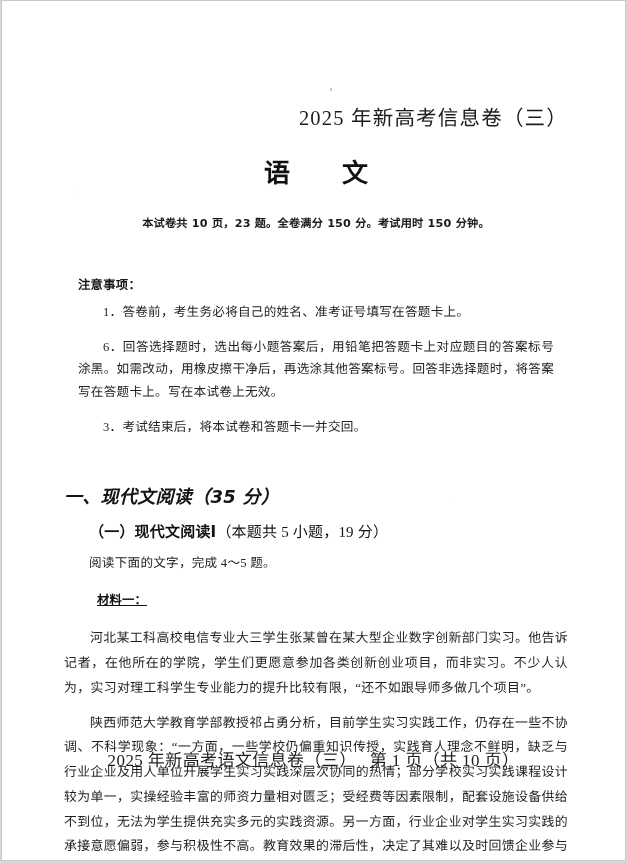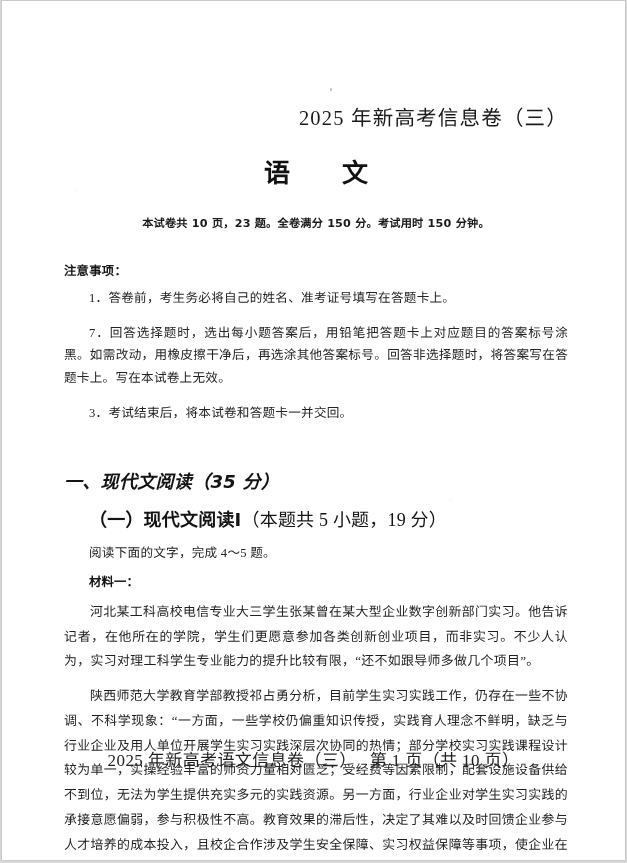--- a/index.html
+++ b/index.html
@@ -76,21 +76,21 @@
     text-align: center;
     font-family: "DejaVu Sans", "Liberation Sans", sans-serif;
     font-size: 11.2px;
     font-weight: 700;
     letter-spacing: 0.2px;
     color: #1a1a1a;
   }
 
   
   .notice {
-    margin: 0;
+    margin: 14px;
     padding-top: 31px;
   }
   .notice-title {
     font-family: "DejaVu Sans", "Liberation Sans", sans-serif;
     font-size: 12.3px;
     font-weight: 700;
     color: #151515;
     letter-spacing: 0.3px;
   }
   .notice-item {
@@ -114,47 +114,48 @@
     font-weight: 700;
     color: #141414;
     letter-spacing: 0.3px;
     font-style: italic;
   }
   .subsection-head {
     margin: 0;
     padding-top: 12px;
     padding-left: 25px;
     font-family: "DejaVu Sans", "Liberation Sans", sans-serif;
-    font-size: 18px;
+    font-size: 15px;
     font-weight: 700;
     color: #141414;
     letter-spacing: 0.2px;
   }
   .subsection-head .light {
     font-family: "Liberation Serif", "DejaVu Serif", serif;
     font-weight: 400;
   }
   .instruction {
     margin: 0;
     padding-top: 11px;
     padding-left: 25px;
     font-family: "Liberation Serif", "DejaVu Serif", serif;
     font-size: 12.6px;
     color: #232323;
     letter-spacing: 0.25px;
   }
   .material-label {
-    margin: 0;
+    margin: 8px;
     padding-top: 11px;
     padding-left: 25px;
     font-family: "DejaVu Sans", "Liberation Sans", sans-serif;
     font-size: 12.3px;
     font-weight: 700;
     color: #141414;
     letter-spacing: 0.2px;
+    text-decoration: underline;
   }
 
   
   .body-para {
     margin: 0;
     padding-top: 10px;
     font-family: "Liberation Serif", "DejaVu Serif", serif;
     font-size: 12.9px;
     line-height: 1.92;
     color: #1f1f1f;
@@ -189,21 +190,21 @@
 
     <h1 class="doc-title">2025 年新高考信息卷（三）</h1>
 
     <h2 class="subject-title">语　文</h2>
 
     <p class="exam-info">本试卷共 10 页，23 题。全卷满分 150 分。考试用时 150 分钟。</p>
 
     <div class="notice">
       <div class="notice-title">注意事项：</div>
       <p class="notice-item">1．答卷前，考生务必将自己的姓名、准考证号填写在答题卡上。</p>
-      <p class="notice-item">7．回答选择题时，选出每小题答案后，用铅笔把答题卡上对应题目的答案标号涂黑。如需改动，用橡皮擦干净后，再选涂其他答案标号。回答非选择题时，将答案写在答题卡上。写在本试卷上无效。</p>
+      <p class="notice-item">6．回答选择题时，选出每小题答案后，用铅笔把答题卡上对应题目的答案标号涂黑。如需改动，用橡皮擦干净后，再选涂其他答案标号。回答非选择题时，将答案写在答题卡上。写在本试卷上无效。</p>
       <p class="notice-item">3．考试结束后，将本试卷和答题卡一并交回。</p>
     </div>
 
     <h3 class="section-head">一、现代文阅读（35 分）</h3>
 
     <div class="subsection-head">
       <span>（一）现代文阅读Ⅰ</span><span class="light">（本题共 5 小题，19 分）</span>
     </div>
 
     <p class="instruction">阅读下面的文字，完成 4～5 题。</p>

